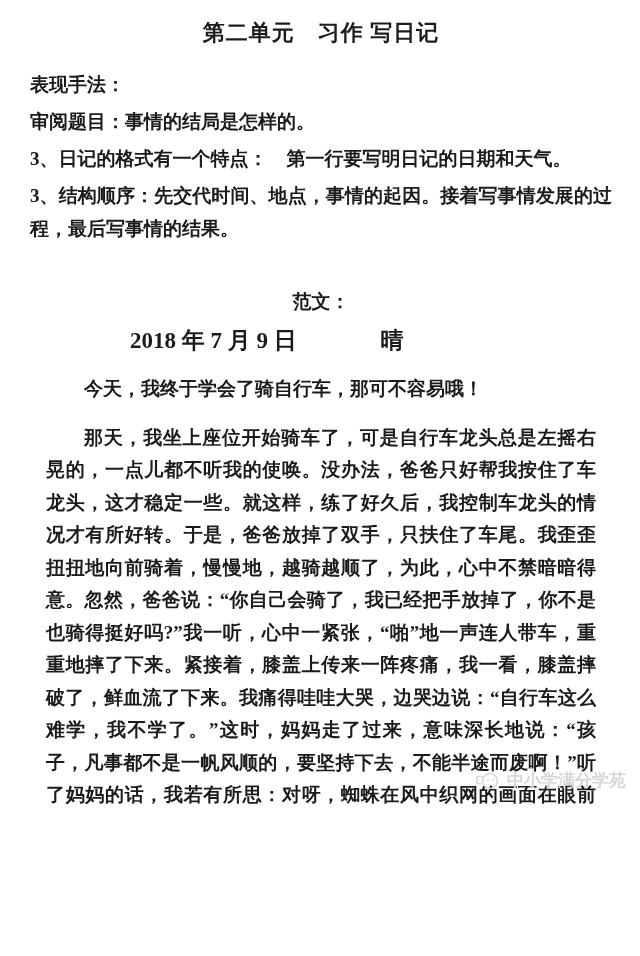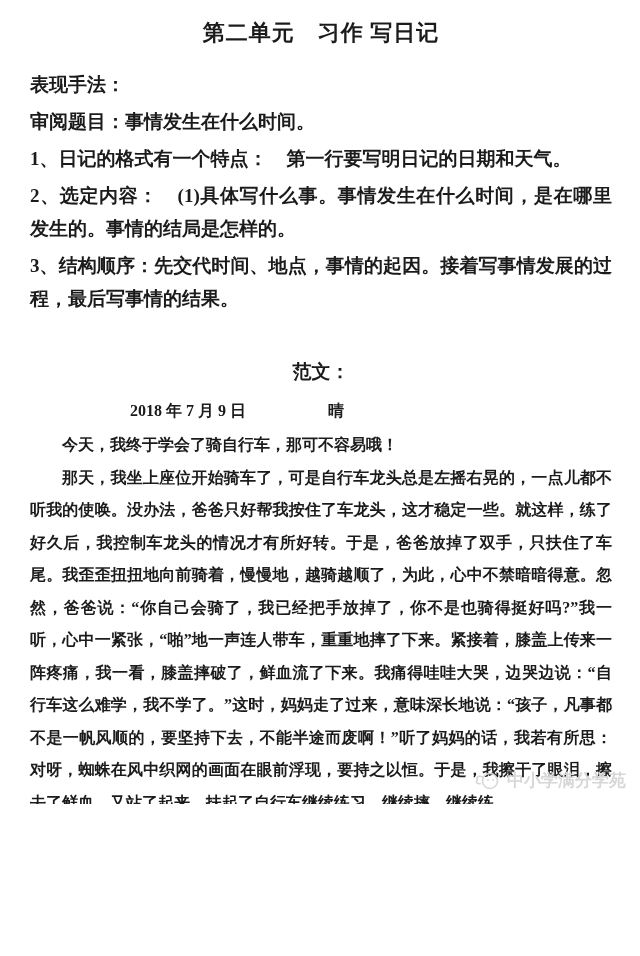--- a/index.html
+++ b/index.html
@@ -28,30 +28,30 @@
     margin: 0 0 4px 0;
     text-align: justify;
   }
   .sample-label {
     font-size: 19px;
     line-height: 33px;
     margin: 40px 0 6px 0;
     text-align: center;
   }
   .date-line {
-    font-size: 16px;
+    font-size: 23px;
     line-height: 33px;
     padding-left: 100px;
     margin: 0 0 2px 0;
   }
   .weather { margin-left: 78px; }
   .essay p {
-    font-size: 16px;
+    font-size: 19px;
     line-height: 32.5px;
-    margin: 0;
+    margin: 16px;
     text-indent: 2em;
     text-align: justify;
   }
   .watermark {
     position: absolute;
     right: 14px;
     bottom: 12px;
     display: flex;
     align-items: center;
     gap: 7px;
@@ -64,23 +64,22 @@
 </style>
 </head>
 <body>
 
 <div class="doc">
 
   <h1 class="title">第二单元　习作 写日记</h1>
 
   <div class="intro">
     <p>表现手法：</p>
-    <p>审阅题目：事情发生在什么时间。</p>
-    <p>1、日记的格式有一个特点：　第一行要写明日记的日期和天气。</p>
-    <p>2、选定内容：　(1)具体写什么事。事情发生在什么时间，是在哪里发生的。事情的结局是怎样的。</p>
+    <p>审阅题目：事情的结局是怎样的。</p>
+    <p>3、日记的格式有一个特点：　第一行要写明日记的日期和天气。</p>
     <p>3、结构顺序：先交代时间、地点，事情的起因。接着写事情发展的过程，最后写事情的结果。</p>
   </div>
 
   <p class="sample-label">范文：</p>
 
   <p class="date-line">
     <span>2018 年 7 月 9 日</span>
     <span class="weather">晴</span>
   </p>
 

